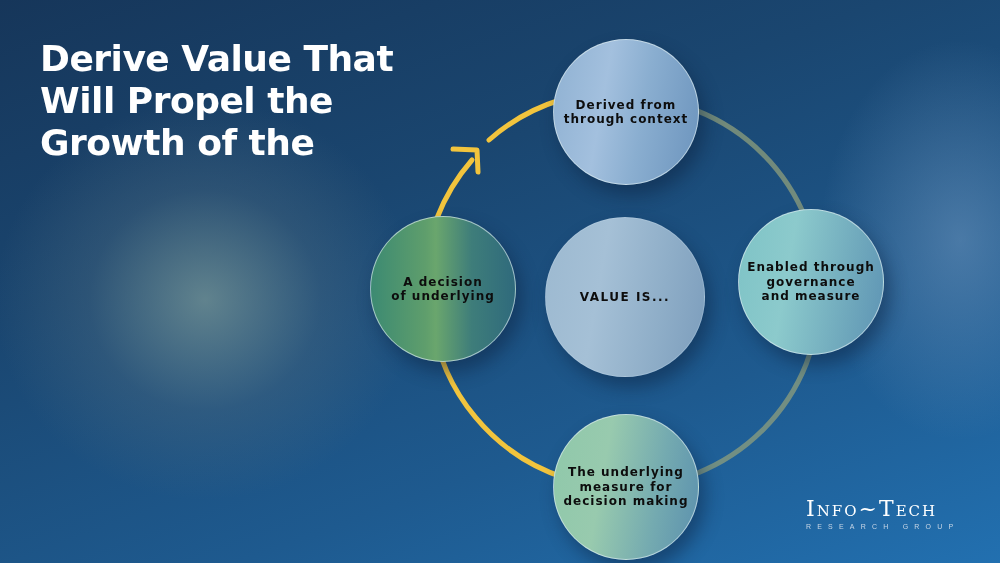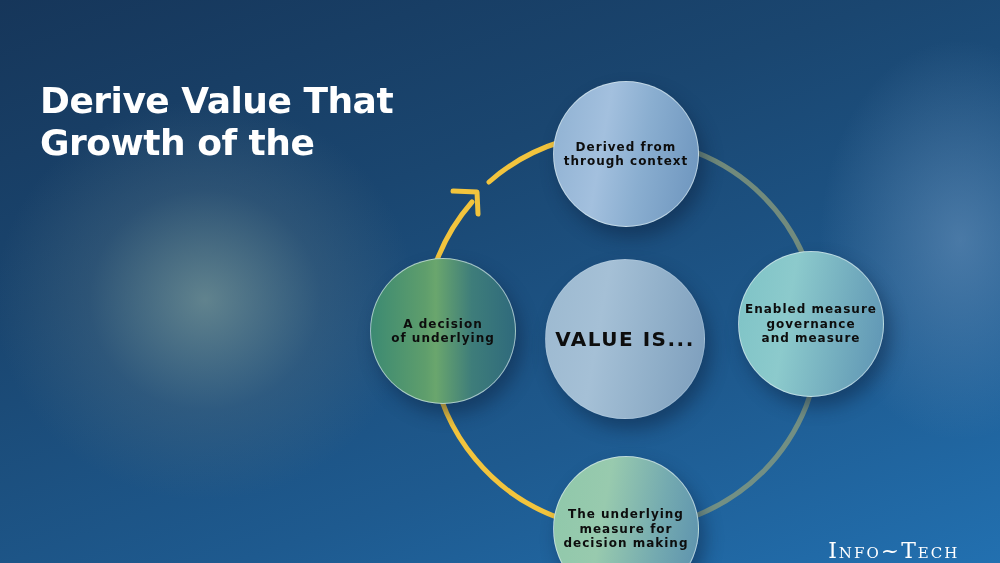--- a/index.html
+++ b/index.html
@@ -4,21 +4,21 @@
 <style>
   html, body { margin: 0; padding: 0; }
   body {
     width: 1000px; height: 563px; overflow: hidden; position: relative;
     font-family: "DejaVu Sans", "Liberation Sans", sans-serif;
     background:
       radial-gradient(ellipse 210px 200px at 205px 300px, rgba(120,150,150,0.75), rgba(80,110,130,0.35) 55%, rgba(0,0,0,0) 100%),
       radial-gradient(ellipse 140px 200px at 960px 240px, rgba(110,150,190,0.55), rgba(0,0,0,0) 100%),
       linear-gradient(160deg, #16365a 0%, #1a4670 35%, #1e5a8f 70%, #2270b0 100%);
   }
-  .slide { position: absolute; inset: 0; margin-top: 42px; }
+  .slide { position: absolute; inset: 0; }
   .title {
     position: absolute; left: 40px; top: 38px; margin: 0;
     color: #ffffff; font-weight: 700; font-size: 36px; line-height: 42px;
     font-family: "DejaVu Sans", sans-serif; letter-spacing: -0.5px;
     width: 380px;
   }
   .title span { display: block; white-space: nowrap; }
   svg.ring { position: absolute; left: 0; top: 0; }
   .node {
     position: absolute; border-radius: 50%;
@@ -42,41 +42,42 @@
     background: linear-gradient(100deg, #7ec3c6 0%, #8ccacc 35%, #6fa8bc 75%, #5d93b4 100%);
   }
   .n-bottom {
     left: 553px; top: 414px; width: 144px; height: 144px;
     background: linear-gradient(100deg, #8fc8aa 0%, #98caae 35%, #74aab0 70%, #5b90ae 100%);
   }
   .n-center {
     left: 545px; top: 217px; width: 158px; height: 158px;
     background: linear-gradient(100deg, #9cb9d0 0%, #a5c0d6 35%, #8faec8 70%, #7c9dbc 100%);
     border-color: rgba(200,220,235,0.3);
-    font-size: 20px; letter-spacing: 1.5px;
+    font-size: 12px; letter-spacing: 1.5px;
   }
   .logo {
-    position: absolute; left: 806px; top: 497px; color: #ffffff; text-align: right;
+    position: absolute; left: 806px; top: 497px; color: #ffffff; text-align: left;
   }
   .logo .brand {
     display: block; font-family: "DejaVu Serif", "Liberation Serif", serif;
     font-size: 22px; letter-spacing: 2px; line-height: 24px; font-variant: small-caps;
   }
   .logo .sub {
     display: block; font-family: "Liberation Sans", sans-serif;
     font-size: 7px; letter-spacing: 6.2px; color: #c7d6e6; margin-top: 2px;
   }
 </style>
 </head>
 <body>
 
 <div class="slide">
 
   <h1 class="title">
     <span>Derive Value That</span>
+    <span>Will Propel the</span>
     <span>Growth of the</span>
   </h1>
 
   <svg class="ring" width="1000" height="563" viewBox="0 0 1000 563">
     <defs>
       <linearGradient id="ringGrad" x1="0" y1="0" x2="1" y2="0">
         <stop offset="0%" stop-color="#f2c43d"></stop>
         <stop offset="45%" stop-color="#e8c248"></stop>
         <stop offset="70%" stop-color="#a9a870"></stop>
         <stop offset="100%" stop-color="#7f9c86"></stop>
@@ -109,21 +110,21 @@
       <span class="lbl">of underlying</span>
     </div>
   </div>
 
   <div class="node n-center">
     <span class="lbl">VALUE IS...</span>
   </div>
 
   <div class="node n-right">
     <div>
-      <span class="lbl">Enabled measure</span>
+      <span class="lbl">Enabled through</span>
       <span class="lbl">governance</span>
       <span class="lbl">and measure</span>
     </div>
   </div>
 
   <div class="node n-bottom">
     <div>
       <span class="lbl">The underlying</span>
       <span class="lbl">measure for</span>
       <span class="lbl">decision making</span>

